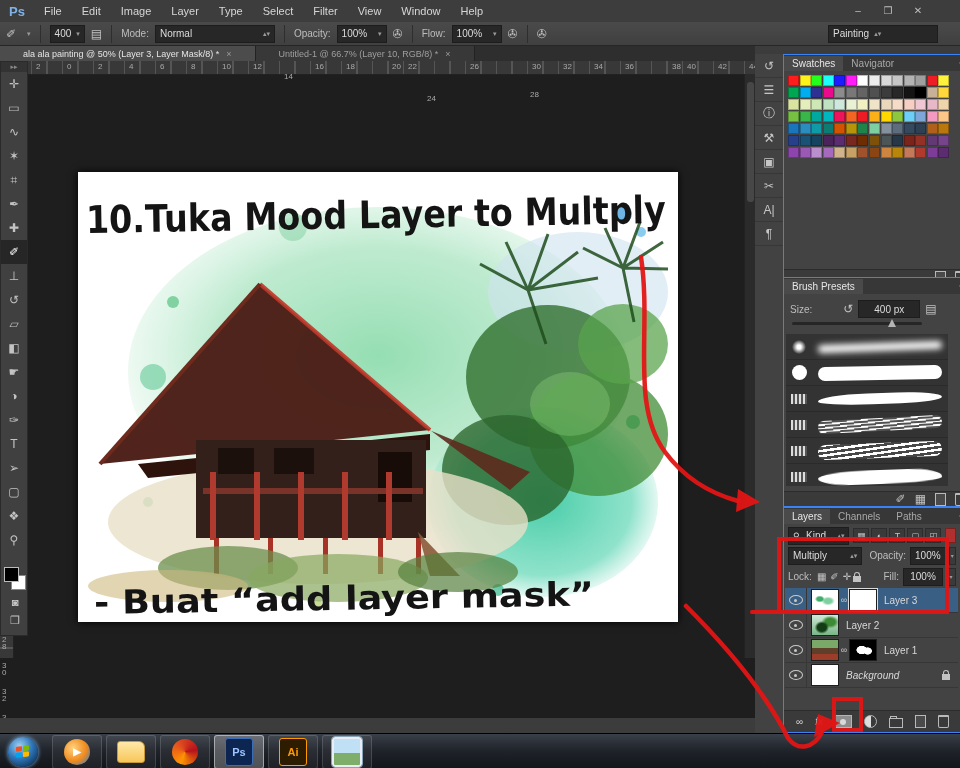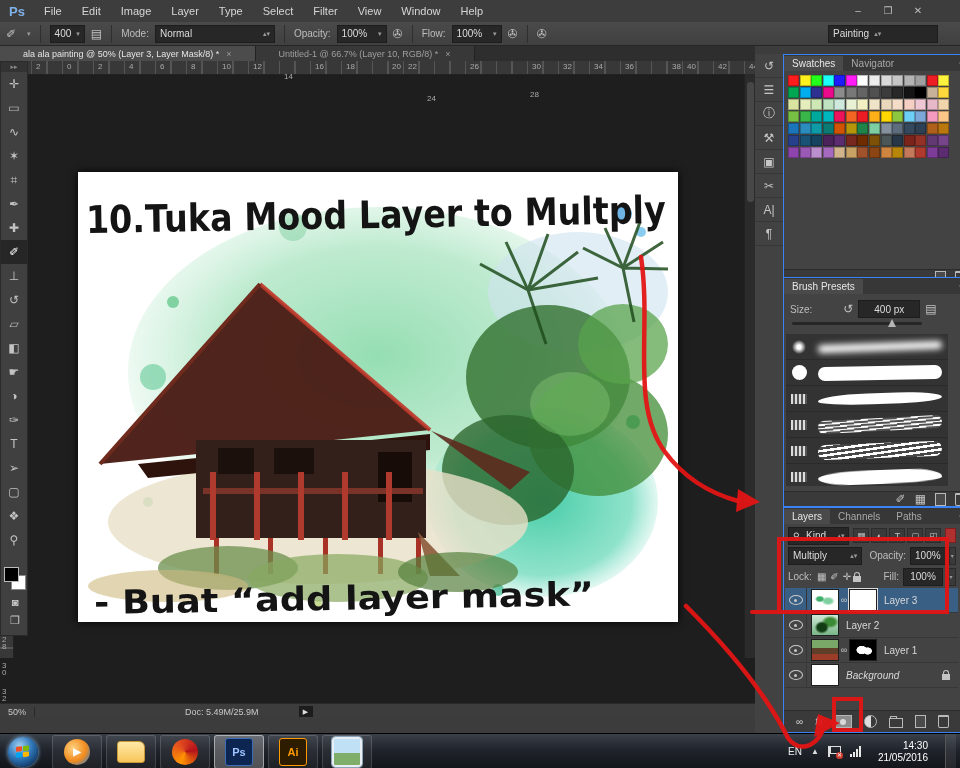--- a/index.html
+++ b/index.html
@@ -403,25 +403,20 @@
           <div class="tool">⚲</div>
         </div>
       <div id="fgbg">
         <div id="fg-swatch"></div>
         <div id="bg-swatch"></div>
       </div>
       <div class="tool-extra" style="top:534px">◙</div>
       <div class="tool-extra" style="top:552px">❐</div>
     </div>
 
-    <div id="statusbar" class="abs">
-      <span id="status-zoom">50%</span>
-      <span id="status-doc">Doc: 5.49M/25.9M</span>
-      <span id="status-play">▶</span>
-    </div>
   </div>
 
   <div id="dock" class="abs">
     <div id="dock-strip">
         <div class="strip-icon">↺</div>
         <div class="strip-icon">☰</div>
         <div class="strip-icon">ⓘ</div>
         <div class="strip-icon">⚒</div>
         <div class="strip-icon">▣</div>
         <div class="strip-icon">✂</div>
@@ -734,40 +729,20 @@
         <div class="task-btn active">
           <div class="appicon" style="background: rgb(13, 37, 81); border: 1px solid rgb(58, 109, 181); color: rgb(159, 196, 255);">Ps</div>
         </div>
         <div class="task-btn">
           <div class="appicon" style="background: rgb(46, 28, 0); border: 1px solid rgb(255, 154, 0); color: rgb(255, 154, 0);">Ai</div>
         </div>
         <div class="task-btn">
           <div class="appicon" style="background: linear-gradient(rgb(191, 224, 245) 55%, rgb(127, 174, 107) 55%); border: 2px solid rgb(232, 238, 244); outline: rgb(138, 164, 184) solid 1px;"></div>
         </div>
       </div>
-    <div id="tray">
-      <span id="lang">EN</span>
-      <span class="caret">▲</span>
-      <div id="flag-ico">
-        <div class="pole"></div>
-          <div class="cloth"></div>
-          <div class="err">✕</div>
-      </div>
-      <div id="signal">
-        <div style="height:3px"></div>
-          <div style="height:5px"></div>
-          <div style="height:8px"></div>
-          <div style="height:11px"></div>
-      </div>
-      <div id="clock">
-        <div>14:30</div>
-        <div>21/05/2016</div>
-      </div>
-      <div id="show-desktop"></div>
-    </div>
   </div>
 
   <svg id="annot" width="960" height="768" viewBox="0 0 960 768">
     <g stroke="#e31515" fill="none" stroke-width="4.5" stroke-linecap="round" opacity="0.95">
       <path d="M641 257 C652 330 630 405 665 452 C688 483 716 495 738 501"></path>
       <path d="M686 606 C740 660 772 706 788 738 C798 752 814 748 822 732"></path>
       <rect x="779" y="539" width="168" height="73" stroke-width="4"></rect>
       <line x1="752" y1="612" x2="947" y2="612" stroke-width="4"></line>
       <rect x="834" y="699" width="27" height="31" stroke-width="4"></rect>
     </g>

